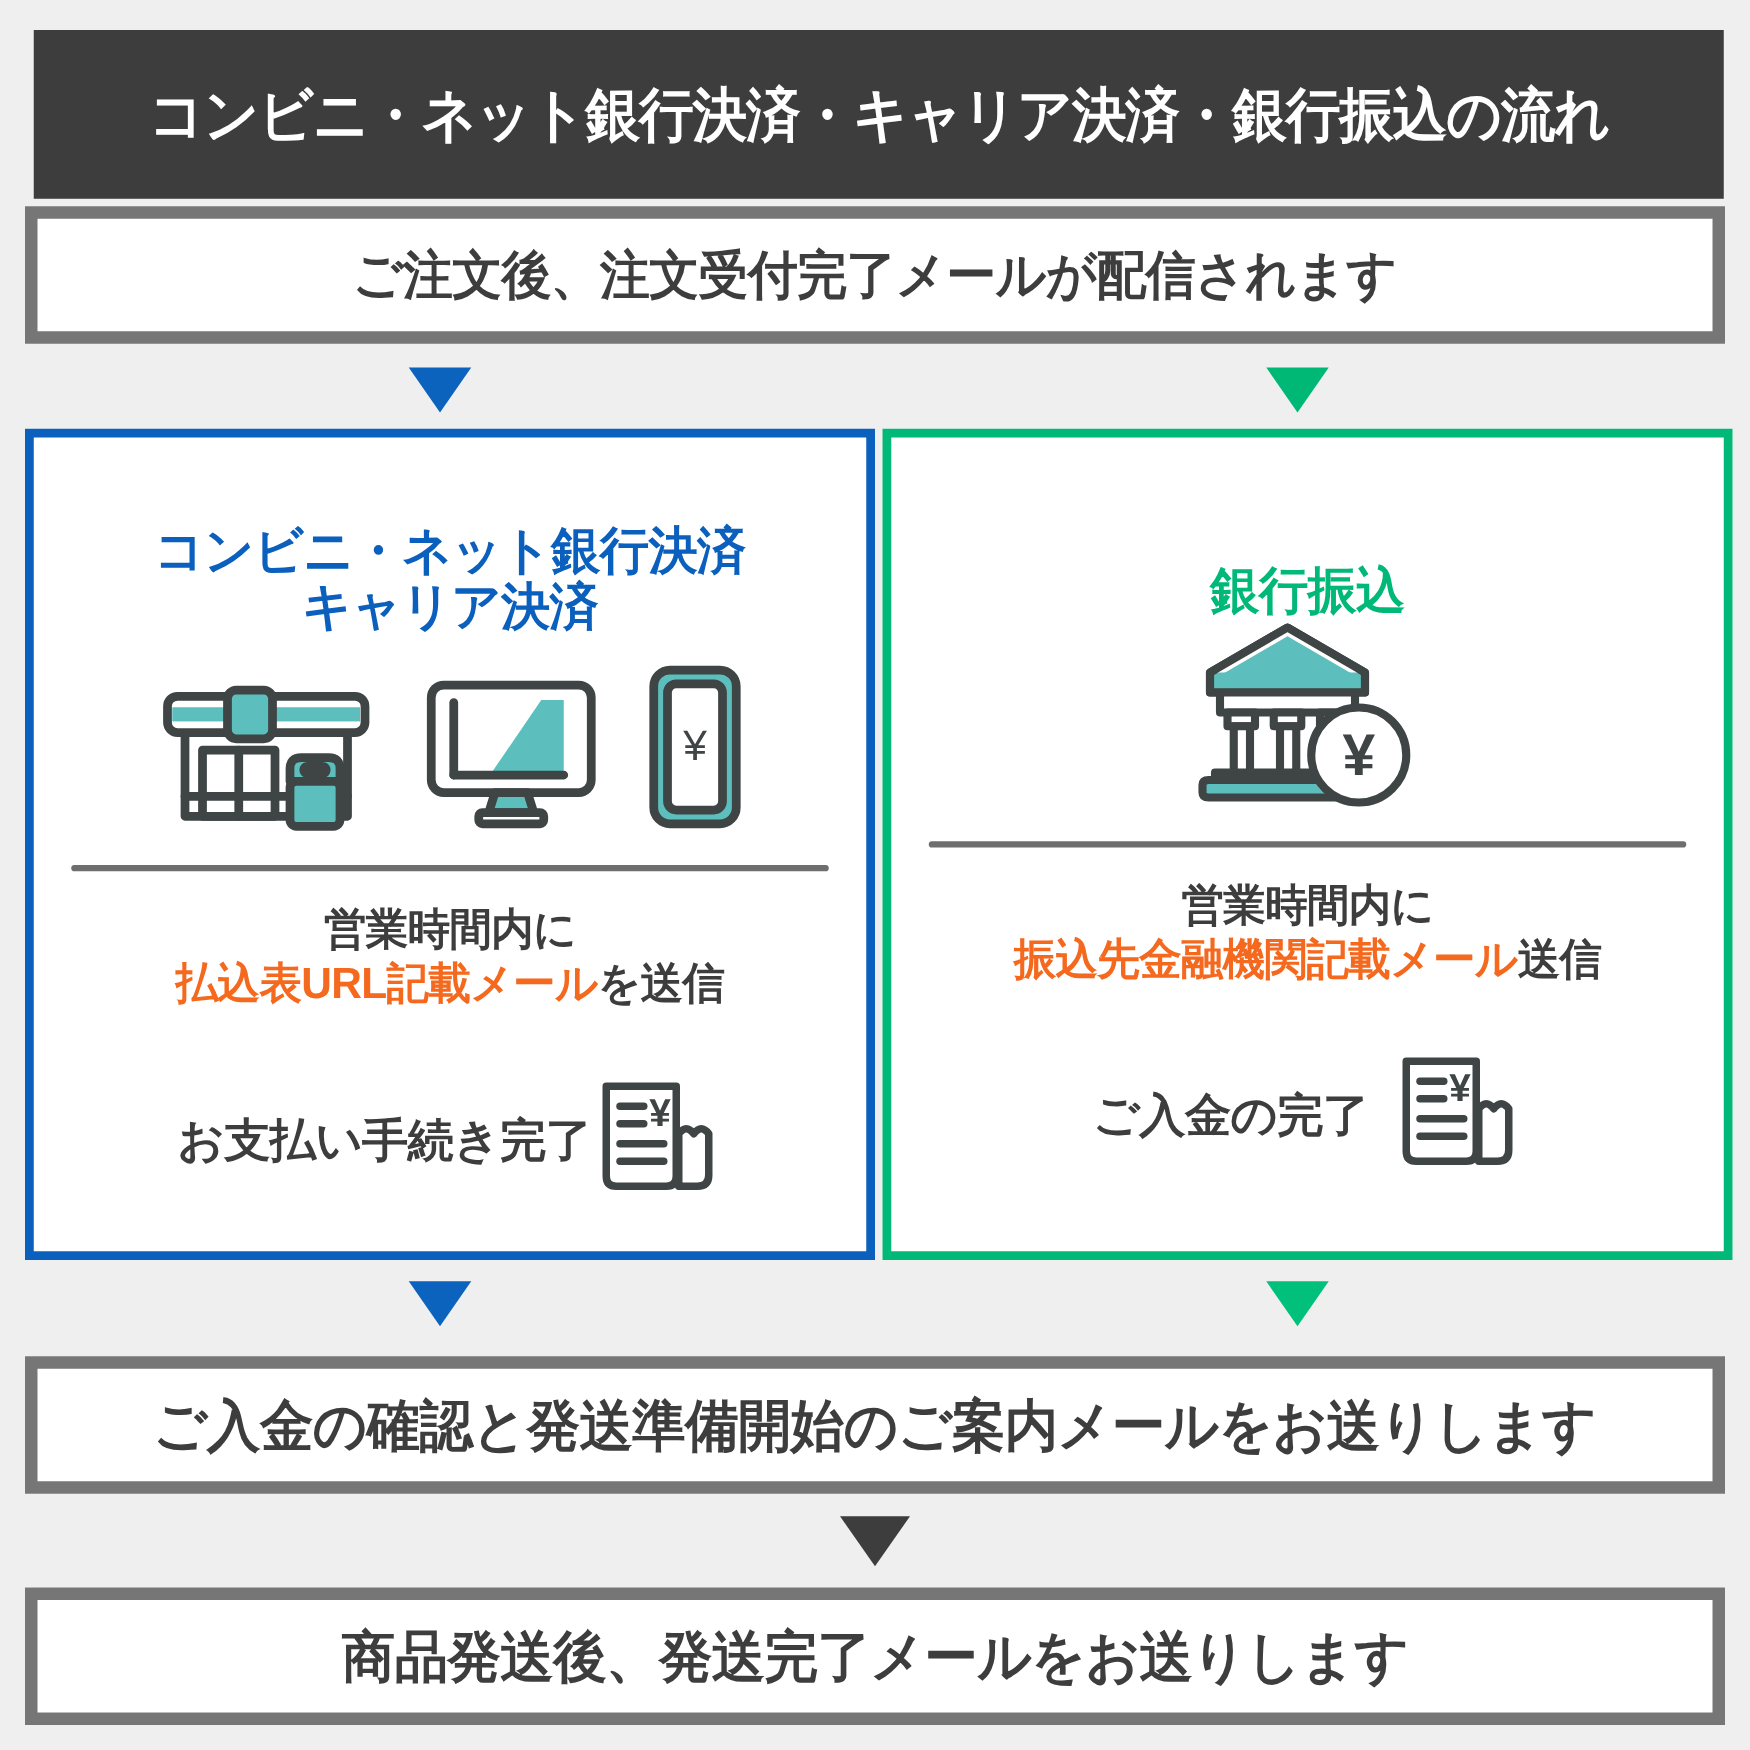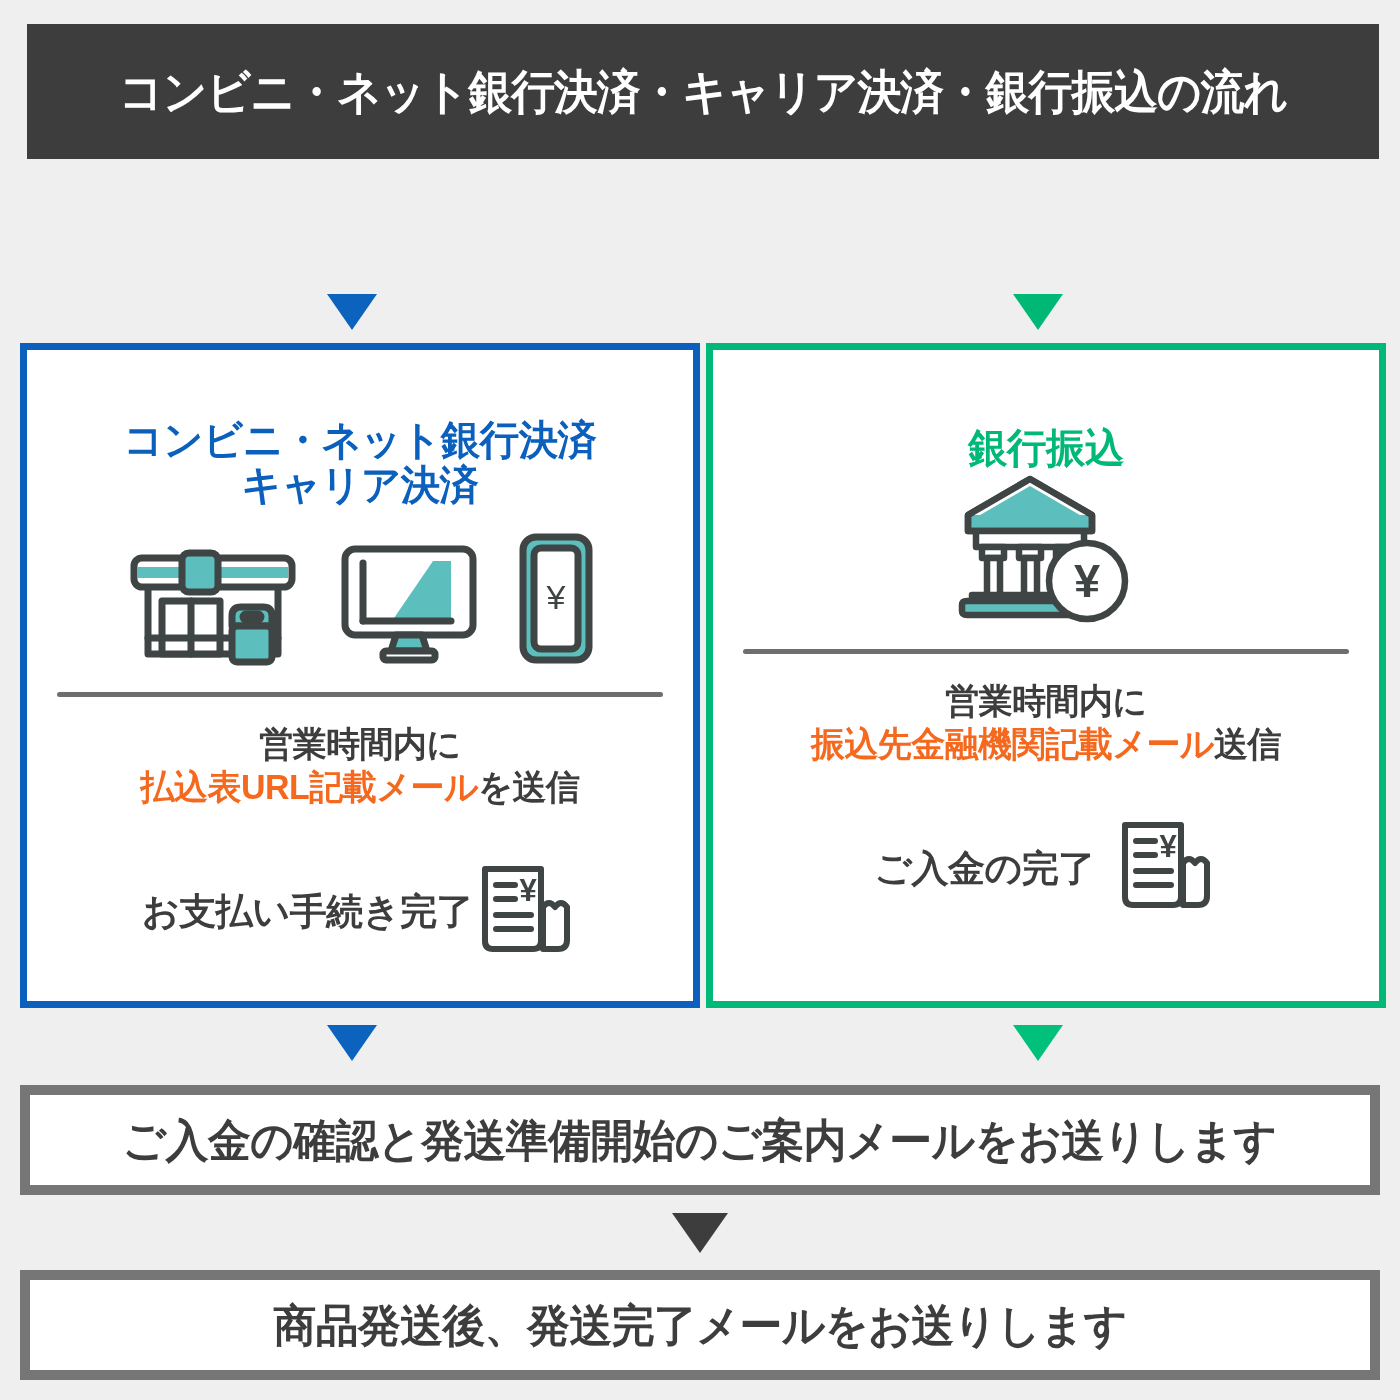--- a/index.html
+++ b/index.html
@@ -157,21 +157,21 @@
     padding-top: 68px;
     letter-spacing: -0.5px;
   }
   #panel-conveni .panel-heading {
     color: #0b5fbd;
     font-size: 41px;
   }
   #panel-bank .panel-heading {
     color: #00b877;
     font-size: 41px;
-    padding-top: 76px;
+    padding-top: 100px;
   }
   .panel-heading .line { display: block; transform: scaleX(0.96); }
 
   .icon-row {
     display: flex;
     align-items: flex-end;
     justify-content: center;
     gap: 38px;
     margin-top: 22px;
     height: 140px;
@@ -217,20 +217,23 @@
 </style>
 </head>
 <body>
 
 <div id="page">
 
   <div class="title-bar">
     <div class="title-text">コンビニ・ネット銀行決済・キャリア決済・銀行振込の流れ</div>
   </div>
 
+  <div class="gray-box" id="box-order">
+    <div class="box-text">ご注文後、注文受付完了メールが配信されます</div>
+  </div>
 
   <div class="arrow arrow-blue-top"></div>
   <div class="arrow arrow-green-top"></div>
 
   <div class="method-panel" id="panel-conveni">
 
     <div class="panel-heading">
       <span class="line">コンビニ・ネット銀行決済</span>
       <span class="line">キャリア決済</span>
     </div>

